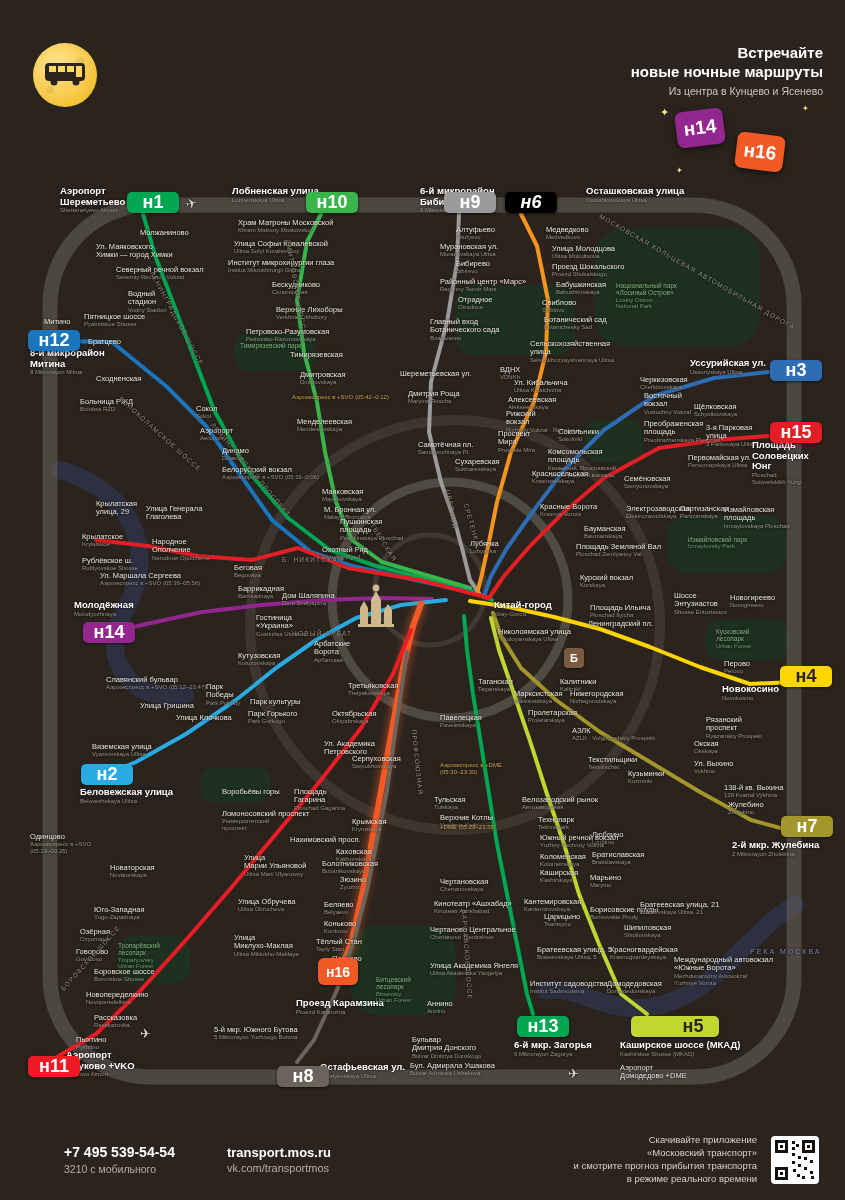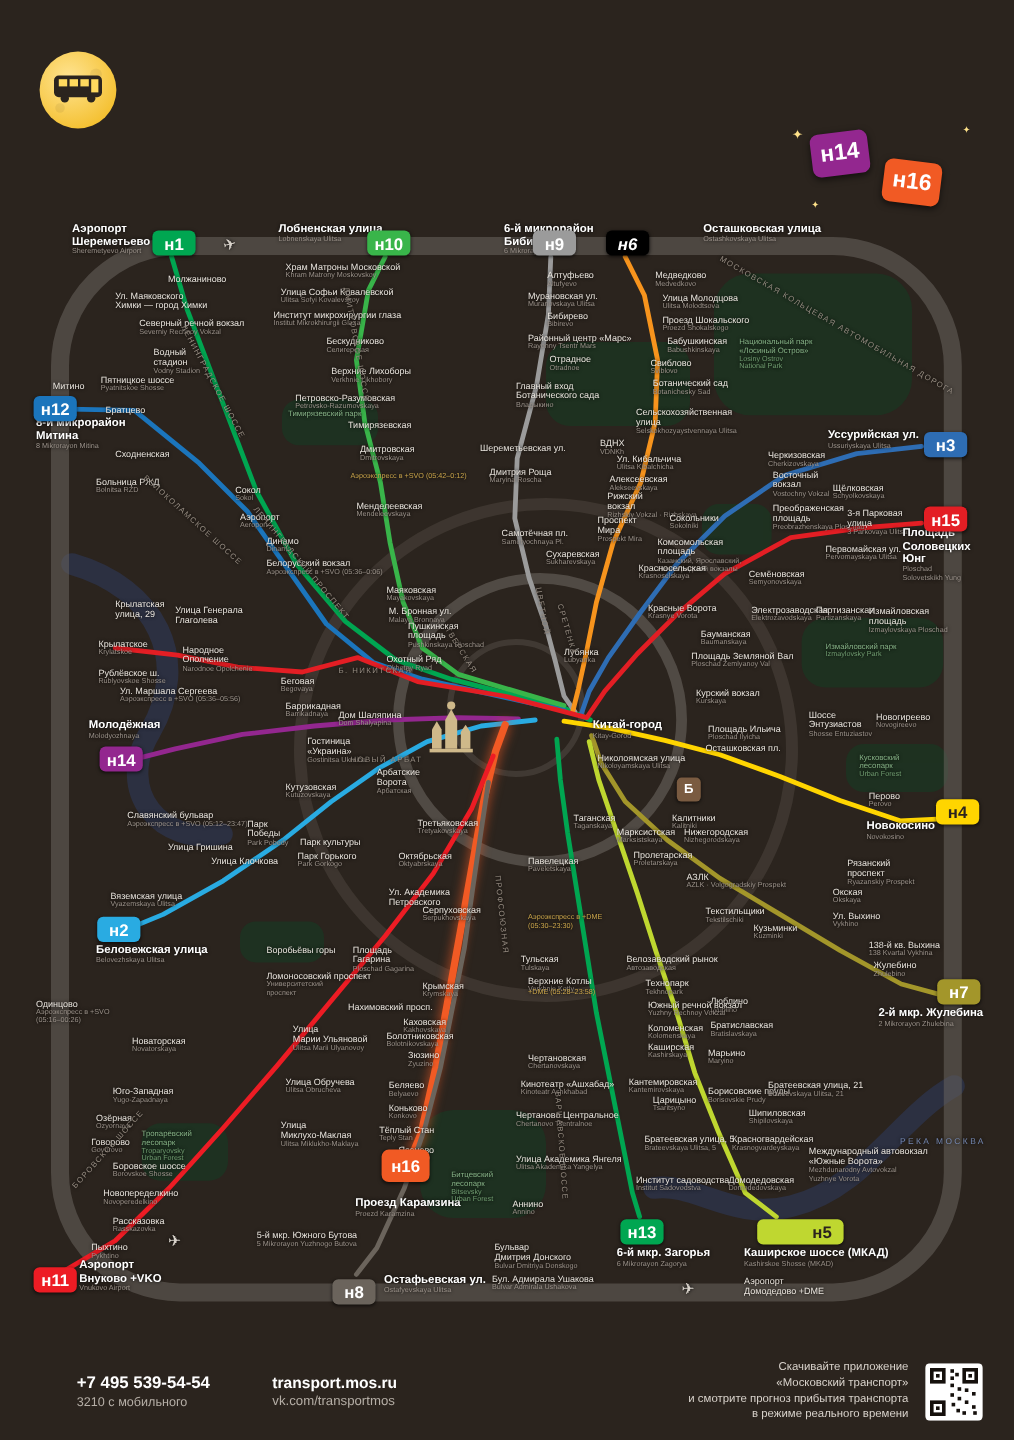--- a/index.html
+++ b/index.html
@@ -25,21 +25,21 @@
   #labels-layer,#badges-layer,#icons-layer{position:absolute;inset:0;}
   .st{position:absolute;color:#e9e4dd;font-size:7.5px;line-height:1.12;white-space:nowrap;
       text-shadow:0 0 3px rgba(0,0,0,.9);transform-origin:left center;}
   .st .en{color:#9a9189;font-size:6px;font-weight:normal;}
   .st.b{font-size:9.5px;font-weight:bold;color:#fff;}
   .st.park{color:#86b286;font-size:6.5px;}
   .st.park .en{color:#6f9b6f;}
   .st.note{color:#c9a44a;font-size:6px;}
   .st.street{color:#958b80;font-size:6.5px;letter-spacing:1.2px;}
   .st.water{color:#7487b0;font-size:7px;letter-spacing:2px;}
-  .badge{position:absolute;width:36px;height:21px;border-radius:5px;color:#fff;font-size:14px;font-weight:bold;
+  .badge{position:absolute;width:52px;height:21px;border-radius:5px;color:#fff;font-size:18px;font-weight:bold;
          display:flex;align-items:center;justify-content:center;box-shadow:0 1px 3px rgba(0,0,0,.6);}
   .badge.dark{color:#2b241e;}
   .badge.big{width:40px;height:27px;font-size:14px;border-radius:6px;}
   .badge.sq{width:20px;height:20px;font-size:11px;border-radius:4px;}
   .plane{position:absolute;color:#d8d2ca;font-size:13px;text-shadow:0 0 3px #000;}
   .glow{filter:drop-shadow(0 0 5px rgba(241,90,36,.85));}
   
   .ftr{position:absolute;left:0;right:0;bottom:0;height:80px;z-index:5;display:flex;align-items:center;
        padding:0 26px;box-sizing:border-box;color:#fff;gap:14px;}
   .brand{display:flex;align-items:center;gap:10px;}
@@ -618,21 +618,21 @@
         </div>
         <div class="st" style="left: 730px; top: 594px;">
           <div class="nm">Новогиреево</div>
           <div class="en">Novogireevo</div>
         </div>
         <div class="st" style="left: 590px; top: 604px;">
           <div class="nm">Площадь Ильича</div>
           <div class="en">Ploschad Ilyicha</div>
         </div>
         <div class="st" style="left: 588px; top: 620px;">
-          <div class="nm">Осташковская пл.</div>
+          <div class="nm">Ленинградский пл.</div>
         </div>
         <div class="st" style="left: 498px; top: 628px;">
           <div class="nm">Николоямская улица</div>
           <div class="en">Nikoloyamskaya Ulitsa</div>
         </div>
         <div class="st b" style="left: 722px; top: 684px;">
           <div class="nm">Новокосино</div>
           <div class="en">Novokosino</div>
         </div>
         <div class="st" style="left: 724px; top: 660px;">
@@ -926,20 +926,25 @@
         <g transform="translate(15,23)">
           <rect x="0" y="0" width="40" height="18" rx="4" fill="#2b241e"></rect>
           <rect x="4" y="3" width="7" height="6" fill="#ffd95e"></rect>
           <rect x="13" y="3" width="7" height="6" fill="#ffd95e"></rect>
           <rect x="22" y="3" width="7" height="6" fill="#ffd95e"></rect>
           <rect x="31" y="3" width="6" height="11" fill="#ffd95e"></rect>
           <circle cx="9" cy="19" r="3.5" fill="#2b241e"></circle>
           <circle cx="31" cy="19" r="3.5" fill="#2b241e"></circle>
         </g>
       </svg>
+    </div>
+    <div class="promo">
+      <div class="l1">Встречайте</div>
+      <div class="l2">новые ночные маршруты</div>
+      <div class="l3">Из центра в Кунцево и Ясенево</div>
     </div>
     <div class="promo-badge pb14" style="background: rgb(147, 39, 143);">н14</div>
     <div class="promo-badge pb16" style="background: rgb(241, 90, 36);">н16</div>
     <span class="sparkle sp1">✦</span>
     <span class="sparkle sp2">✦</span>
     <span class="sparkle sp3">✦</span>
   </div>
 
   <div class="ftr">
     <div class="fcol">

